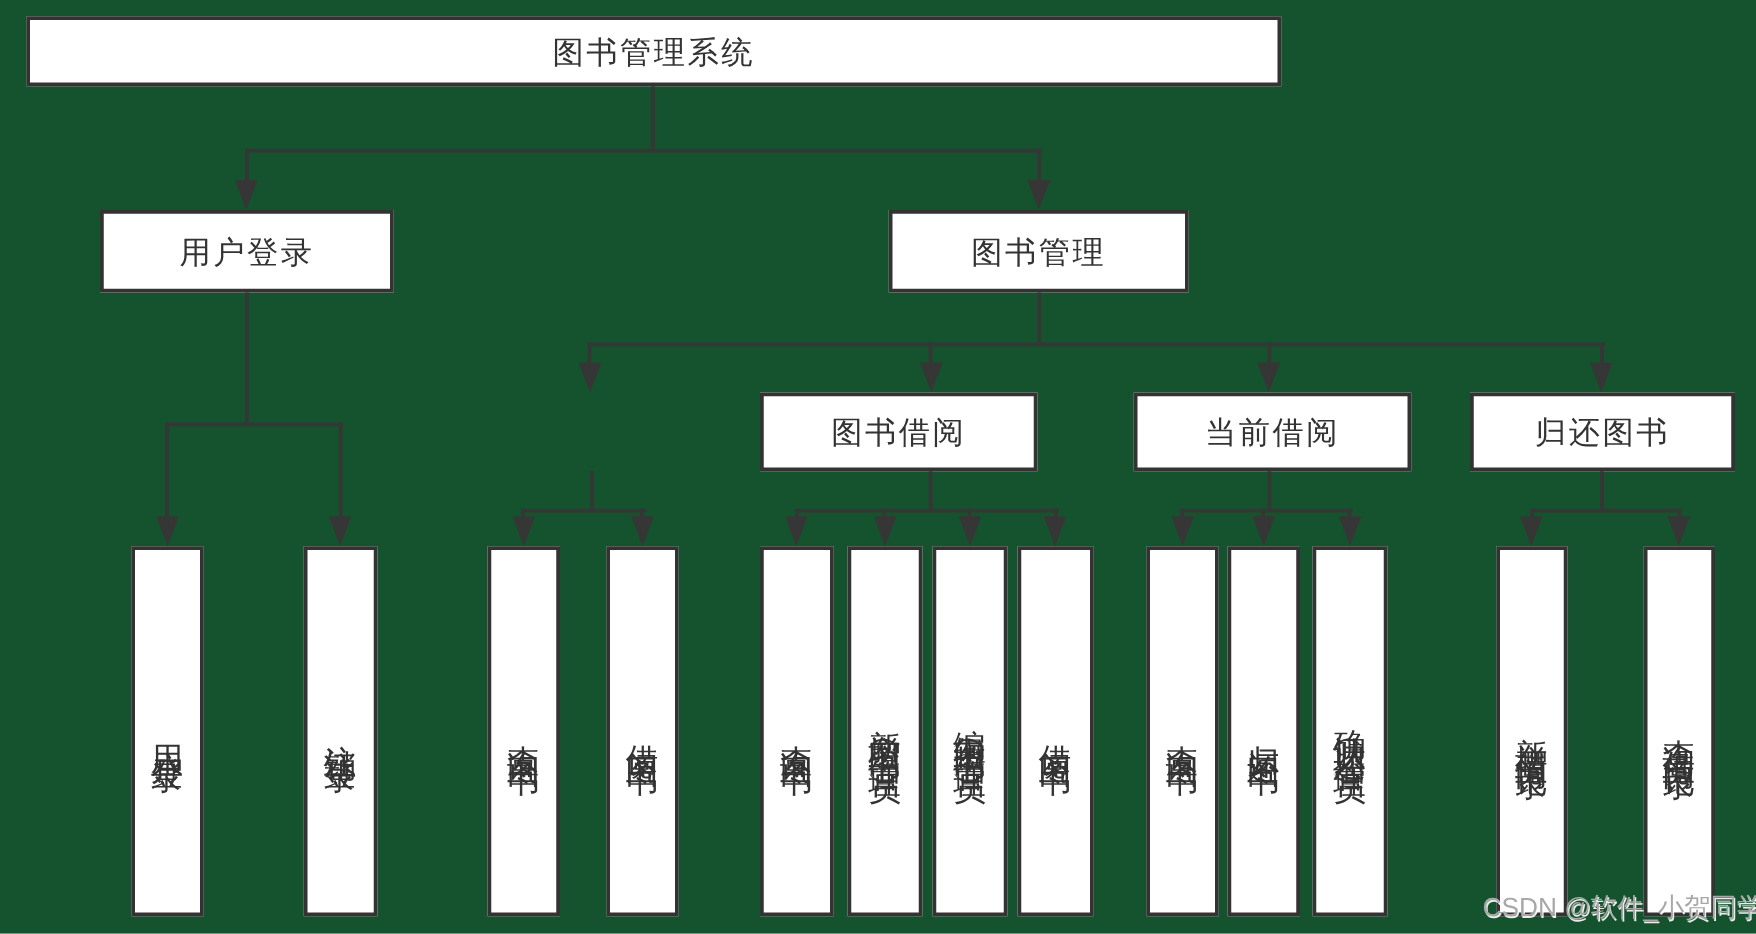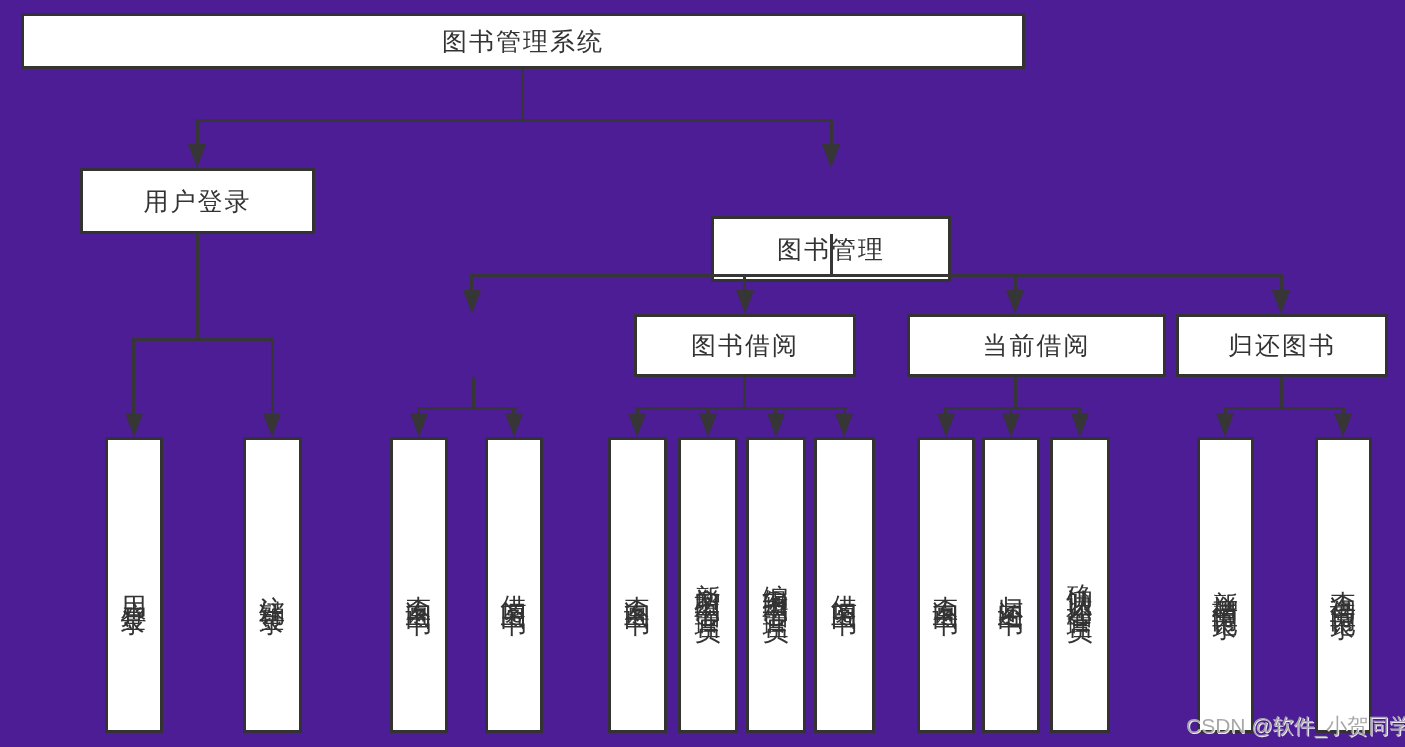--- a/index.html
+++ b/index.html
@@ -1,20 +1,20 @@
 <!DOCTYPE html>
 <html><head>
 <meta charset="utf-8">
 <style>
   html,body { margin:0; padding:0; background:#ffffff; }
   .canvas {
     position: relative;
     width: 1405px;
     height: 747px;
-    background: #4c1d95;
+    background: #14532d;
     overflow: hidden;
     font-family: "Liberation Sans", "DejaVu Sans", sans-serif;
   }
   .box {
     position: absolute;
     background: #ffffff;
     border: 3px solid #333333;
     box-sizing: border-box;
     display: flex;
     align-items: center;
@@ -56,26 +56,26 @@
 </style>
 </head>
 <body>
 
 <div class="canvas">
 
   <div class="box hbox" style="left:21px; top:13px; width:1004px; height:56px;">图书管理系统</div>
 
   <div class="box hbox" style="left:80px; top:168px; width:235px; height:66px;">用户登录</div>
 
-  <div class="box hbox" style="left:711px; top:168px; width:240px; height:66px;margin-top:48px;">图书管理</div>
+  <div class="box hbox" style="left:711px; top:168px; width:240px; height:66px;">图书管理</div>
 
 
-  <div class="box hbox" style="left:634px; top:314px; width:222px; height:63px;">图书借阅</div>
+  <div class="box hbox" style="left:608px; top:314px; width:222px; height:63px;">图书借阅</div>
 
-  <div class="box hbox" style="left:907px; top:314px; width:259px; height:63px;">当前借阅</div>
+  <div class="box hbox" style="left:907px; top:314px; width:222px; height:63px;">当前借阅</div>
 
   <div class="box hbox" style="left:1176px; top:314px; width:212px; height:63px;">归还图书</div>
 
   <div class="box vbox" style="left:105px; top:437px; width:58px; height:296px;">用户登录</div>
 
   <div class="box vbox" style="left:243px; top:437px; width:59px; height:296px;">注销登录</div>
 
   <div class="box vbox" style="left:390px; top:437px; width:58px; height:296px;">查询图书</div>
 
   <div class="box vbox" style="left:485px; top:437px; width:58px; height:296px;">借阅图书</div>

